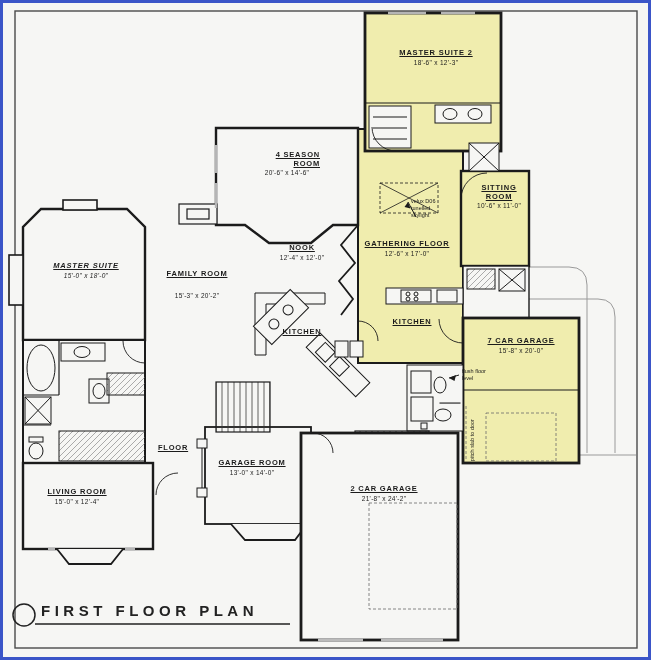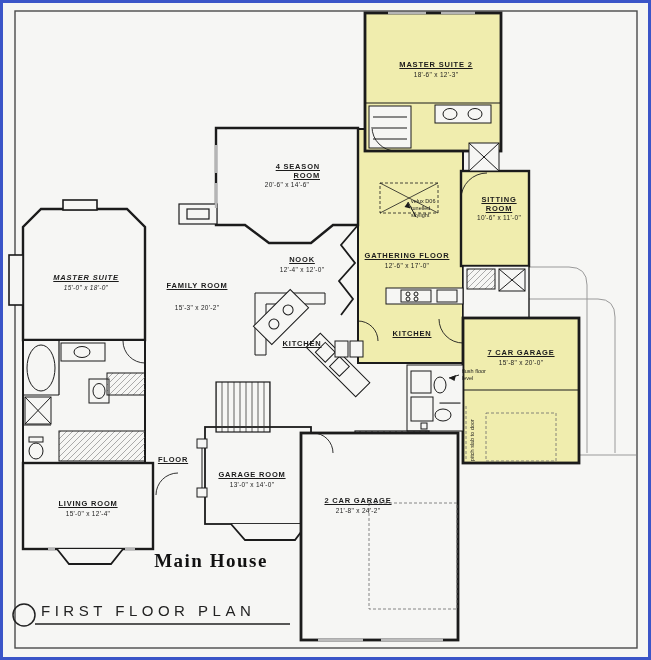--- a/index.html
+++ b/index.html
@@ -9,39 +9,39 @@
     font-family:"Liberation Sans",sans-serif;overflow:hidden;
   }
   #plan-svg{position:absolute;left:0;top:0;}
   .lbl{
     position:absolute;transform:translateX(-50%);
     display:flex;flex-direction:column;align-items:center;text-align:center;
     color:#1b1b1b;line-height:1.15;pointer-events:none;
   }
   .rname{
     font-size:7.5px;font-weight:bold;letter-spacing:.8px;
-    text-decoration:underline;text-underline-offset:1px;margin-top:12px;
+    text-decoration:underline;text-underline-offset:1px;
   }
   .rdims{font-size:6.5px;letter-spacing:.3px;margin-top:1px;}
   .note{
     position:absolute;font-size:5.5px;line-height:1.25;color:#1b1b1b;
     white-space:pre-line;pointer-events:none;
   }
   .note-vert{
     position:absolute;font-size:5.5px;color:#1b1b1b;white-space:nowrap;
     transform:rotate(-90deg);transform-origin:left top;pointer-events:none;
   }
   .serif-lbl{
     position:absolute;transform:translateX(-50%);
     font-family:"Liberation Serif",serif;font-size:19px;font-weight:600;
     letter-spacing:1.5px;color:#111;white-space:nowrap;pointer-events:none;
   }
   #title{
     position:absolute;left:38px;top:599px;
-    font-size:15px;font-weight:normal;letter-spacing:4.5px;color:#222;
+    font-size:15px;font-weight:bold;letter-spacing:4.5px;color:#222;
     white-space:nowrap;pointer-events:none;
   }
 </style>
 </head>
 <body>
 
 <div id="stage">
 
   <svg id="plan-svg" width="645" height="654" viewBox="0 0 645 654">
     <defs>
@@ -253,33 +253,32 @@
     <span class="rname">7 CAR GARAGE</span>
     <span class="rdims">15'-8" x 20'-0"</span>
   </div>
   <div class="lbl" style="left:170px;top:441px;">
     <span class="rname">FLOOR</span>
   </div>
   <div class="lbl" style="left:249px;top:456px;">
     <span class="rname">GARAGE ROOM</span>
     <span class="rdims">13'-0" x 14'-0"</span>
   </div>
-  <div class="lbl" style="left:85px;top:485px;">
+  <div class="lbl" style="left:74px;top:485px;">
     <span class="rname">LIVING ROOM</span>
     <span class="rdims">15'-0" x 12'-4"</span>
   </div>
-  <div class="lbl" style="left:355px;top:482px;">
+  <div class="lbl" style="left:381px;top:482px;">
     <span class="rname">2 CAR GARAGE</span>
     <span class="rdims">21'-8" x 24'-2"</span>
   </div>
 
   <div class="note" style="left:408px;top:195px;">velux D06
 tunelled
 skylight</div>
   <div class="note" style="left:459px;top:365px;">flush floor
 level</div>
   <div class="note-vert" style="left:466px;top:458px;">pitch slab to door</div>
 
-  <div class="serif-lbl" style="left:208px;top:547px;">Main House</div>
 
   <div id="title">FIRST FLOOR PLAN</div>
 
 </div>
 
 </body></html>

